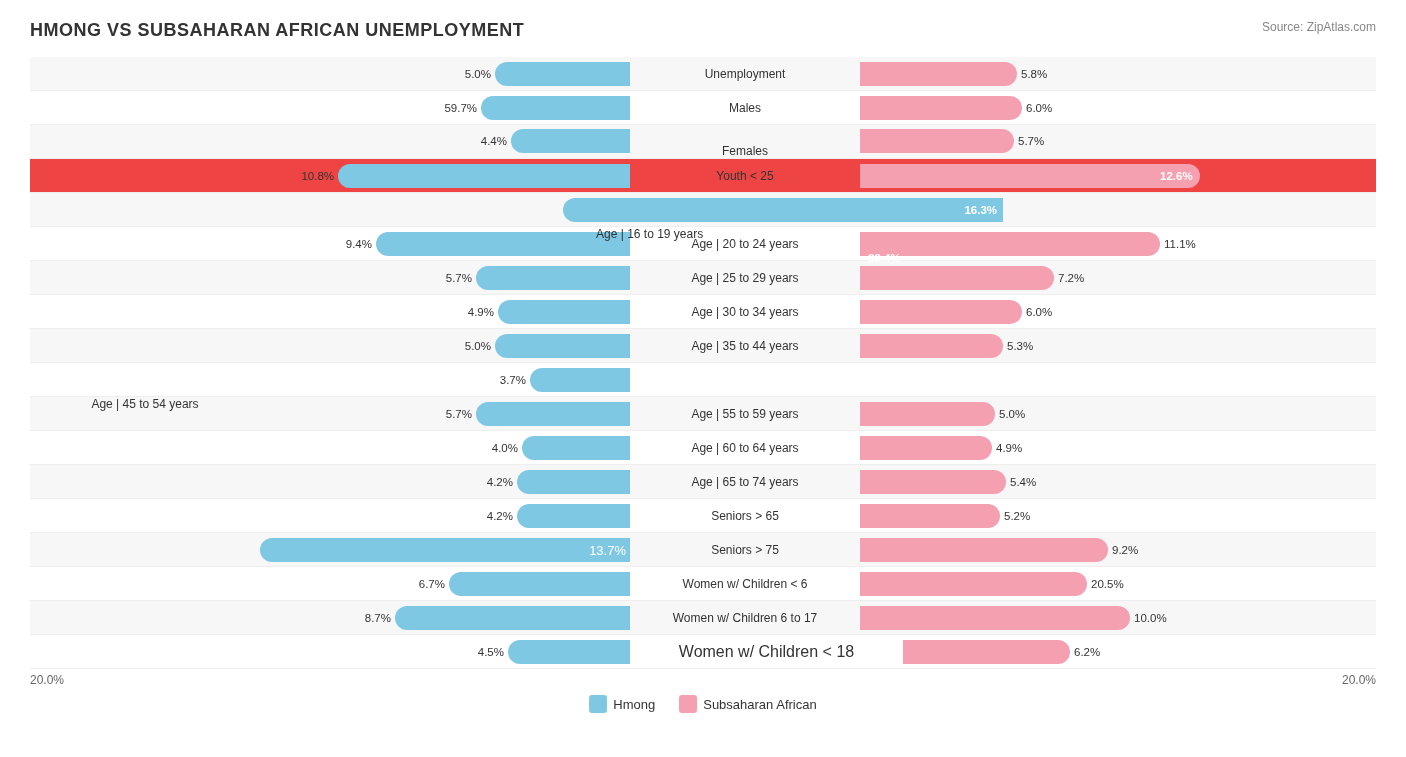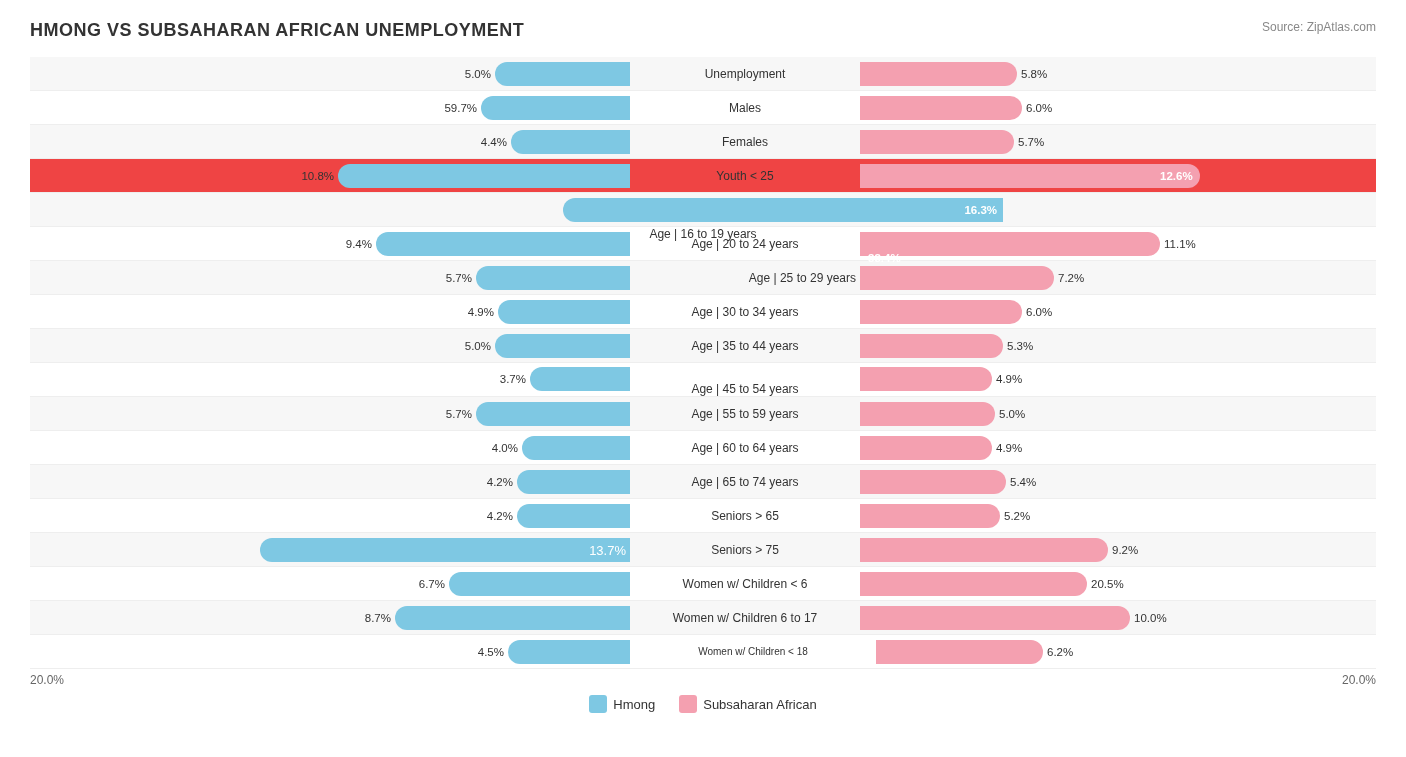--- a/index.html
+++ b/index.html
@@ -102,21 +102,21 @@
         <div style="width: 600px; height: 34px; position: relative; flex-shrink: 0;">
           <div style="position: absolute; right: 0px; top: 50%; transform: translateY(-50%); width: 149px; height: 24px; background: rgb(126, 200, 227); border-radius: 12px 0px 0px 12px;"></div>
           <span style="position: absolute; right: 153px; top: 50%; transform: translateY(-50%); font-size: 11.5px; color: rgb(51, 51, 51); white-space: nowrap;">59.7%</span>
         </div>
         <div style="width: 230px; flex-shrink: 0; text-align: center; font-size: 12px; color: rgb(51, 51, 51); white-space: nowrap; z-index: 5; padding: 0px 4px;">Males</div>
         <div style="width: 600px; height: 34px; position: relative; flex-shrink: 0;">
           <div style="position: absolute; left: 0px; top: 50%; transform: translateY(-50%); width: 162px; height: 24px; background: rgb(244, 160, 176); border-radius: 0px 12px 12px 0px;"></div>
           <span style="position: absolute; left: 166px; top: 50%; transform: translateY(-50%); font-size: 11.5px; color: rgb(51, 51, 51); white-space: nowrap;">6.0%</span>
         </div>
       </div>
-      <div class="full-row" style="background: rgb(247, 247, 247); display: flex; align-items: center; height: 34px; border-bottom: 1px solid rgb(238, 238, 238);">
+      <div class="full-row" style="background: rgb(247, 247, 247); display: flex; align-items: flex-end; height: 34px; border-bottom: 1px solid rgb(238, 238, 238);">
         <div style="width: 600px; height: 34px; position: relative; flex-shrink: 0;">
           <div style="position: absolute; right: 0px; top: 50%; transform: translateY(-50%); width: 119px; height: 24px; background: rgb(126, 200, 227); border-radius: 12px 0px 0px 12px;"></div>
           <span style="position: absolute; right: 123px; top: 50%; transform: translateY(-50%); font-size: 11.5px; color: rgb(51, 51, 51); white-space: nowrap;">4.4%</span>
         </div>
         <div style="width: 230px; flex-shrink: 0; text-align: center; font-size: 12px; color: rgb(51, 51, 51); white-space: nowrap; z-index: 5; padding: 0px 4px;">Females</div>
         <div style="width: 600px; height: 34px; position: relative; flex-shrink: 0;">
           <div style="position: absolute; left: 0px; top: 50%; transform: translateY(-50%); width: 154px; height: 24px; background: rgb(244, 160, 176); border-radius: 0px 12px 12px 0px;"></div>
           <span style="position: absolute; left: 158px; top: 50%; transform: translateY(-50%); font-size: 11.5px; color: rgb(51, 51, 51); white-space: nowrap;">5.7%</span>
         </div>
       </div>
@@ -129,21 +129,21 @@
         <div style="width: 600px; height: 34px; position: relative; flex-shrink: 0;">
           <div style="position: absolute; left: 0px; top: 50%; transform: translateY(-50%); width: 340px; height: 24px; background: rgb(244, 160, 176); border-radius: 0px 12px 12px 0px;"></div>
           <span style="position: absolute; left: 300px; top: 50%; transform: translateY(-50%); font-size: 11.5px; color: rgb(255, 255, 255); font-weight: bold; white-space: nowrap; z-index: 3;">12.6%</span>
         </div>
       </div>
       <div class="full-row" style="background: rgb(247, 247, 247); display: flex; align-items: center; height: 34px; border-bottom: 1px solid rgb(238, 238, 238); flex-direction: column;">
         <div style="width: 600px; height: 34px; position: relative; flex-shrink: 0;">
           <div style="position: absolute; right: 0px; top: 50%; transform: translateY(-50%); width: 440px; height: 24px; background: rgb(126, 200, 227); border-radius: 12px 0px 0px 12px;"></div>
           <span style="position: absolute; right: 6px; top: 50%; transform: translateY(-50%); font-size: 11.5px; color: rgb(255, 255, 255); font-weight: bold; white-space: nowrap; z-index: 3;">16.3%</span>
         </div>
-        <div style="width: 230px; flex-shrink: 0; text-align: center; font-size: 12px; color: rgb(51, 51, 51); white-space: nowrap; z-index: 5; padding: 0px 8px;">Age | 16 to 19 years</div>
+        <div style="width: 230px; flex-shrink: 0; font-size: 12px; color: rgb(51, 51, 51); white-space: nowrap; z-index: 5; padding: 0px 8px;">Age | 16 to 19 years</div>
         <div style="width: 600px; height: 34px; position: relative; flex-shrink: 0;">
           <div style="position: absolute; left: 0px; top: 50%; transform: translateY(-50%); width: 505px; height: 24px; background: rgb(244, 160, 176); border-radius: 0px 12px 12px 0px;"></div>
           <span style="position: absolute; left: 465px; top: 50%; transform: translateY(-50%); font-size: 11.5px; color: rgb(255, 255, 255); font-weight: bold; white-space: nowrap; z-index: 3;">33.4%</span>
         </div>
       </div>
       <div class="full-row" style="background: rgb(255, 255, 255); display: flex; align-items: center; height: 34px; border-bottom: 1px solid rgb(238, 238, 238);">
         <div style="width: 600px; height: 34px; position: relative; flex-shrink: 0;">
           <div style="position: absolute; right: 0px; top: 50%; transform: translateY(-50%); width: 254px; height: 24px; background: rgb(126, 200, 227); border-radius: 12px 0px 0px 12px;"></div>
           <span style="position: absolute; right: 258px; top: 50%; transform: translateY(-50%); font-size: 11.5px; color: rgb(51, 51, 51); white-space: nowrap;">9.4%</span>
         </div>
@@ -151,21 +151,21 @@
         <div style="width: 600px; height: 34px; position: relative; flex-shrink: 0;">
           <div style="position: absolute; left: 0px; top: 50%; transform: translateY(-50%); width: 300px; height: 24px; background: rgb(244, 160, 176); border-radius: 0px 12px 12px 0px;"></div>
           <span style="position: absolute; left: 304px; top: 50%; transform: translateY(-50%); font-size: 11.5px; color: rgb(51, 51, 51); white-space: nowrap;">11.1%</span>
         </div>
       </div>
       <div class="full-row" style="background: rgb(247, 247, 247); display: flex; align-items: center; height: 34px; border-bottom: 1px solid rgb(238, 238, 238);">
         <div style="width: 600px; height: 34px; position: relative; flex-shrink: 0;">
           <div style="position: absolute; right: 0px; top: 50%; transform: translateY(-50%); width: 154px; height: 24px; background: rgb(126, 200, 227); border-radius: 12px 0px 0px 12px;"></div>
           <span style="position: absolute; right: 158px; top: 50%; transform: translateY(-50%); font-size: 11.5px; color: rgb(51, 51, 51); white-space: nowrap;">5.7%</span>
         </div>
-        <div style="width: 230px; flex-shrink: 0; text-align: right; font-size: 12px; color: rgb(51, 51, 51); white-space: nowrap; z-index: 5; padding: 0px 4px;">Age | 25 to 29 years</div>
+        <div style="width: 230px; flex-shrink: 0; text-align: center; font-size: 12px; color: rgb(51, 51, 51); white-space: nowrap; z-index: 5; padding: 0px 4px;">Age | 25 to 29 years</div>
         <div style="width: 600px; height: 34px; position: relative; flex-shrink: 0;">
           <div style="position: absolute; left: 0px; top: 50%; transform: translateY(-50%); width: 194px; height: 24px; background: rgb(244, 160, 176); border-radius: 0px 12px 12px 0px;"></div>
           <span style="position: absolute; left: 198px; top: 50%; transform: translateY(-50%); font-size: 11.5px; color: rgb(51, 51, 51); white-space: nowrap;">7.2%</span>
         </div>
       </div>
       <div class="full-row" style="background: rgb(255, 255, 255); display: flex; align-items: center; height: 34px; border-bottom: 1px solid rgb(238, 238, 238);">
         <div style="width: 600px; height: 34px; position: relative; flex-shrink: 0;">
           <div style="position: absolute; right: 0px; top: 50%; transform: translateY(-50%); width: 132px; height: 24px; background: rgb(126, 200, 227); border-radius: 12px 0px 0px 12px;"></div>
           <span style="position: absolute; right: 136px; top: 50%; transform: translateY(-50%); font-size: 11.5px; color: rgb(51, 51, 51); white-space: nowrap;">4.9%</span>
         </div>
@@ -179,21 +179,21 @@
         <div style="width: 600px; height: 34px; position: relative; flex-shrink: 0;">
           <div style="position: absolute; right: 0px; top: 50%; transform: translateY(-50%); width: 135px; height: 24px; background: rgb(126, 200, 227); border-radius: 12px 0px 0px 12px;"></div>
           <span style="position: absolute; right: 139px; top: 50%; transform: translateY(-50%); font-size: 11.5px; color: rgb(51, 51, 51); white-space: nowrap;">5.0%</span>
         </div>
         <div style="width: 230px; flex-shrink: 0; text-align: center; font-size: 12px; color: rgb(51, 51, 51); white-space: nowrap; z-index: 5; padding: 0px 4px;">Age | 35 to 44 years</div>
         <div style="width: 600px; height: 34px; position: relative; flex-shrink: 0;">
           <div style="position: absolute; left: 0px; top: 50%; transform: translateY(-50%); width: 143px; height: 24px; background: rgb(244, 160, 176); border-radius: 0px 12px 12px 0px;"></div>
           <span style="position: absolute; left: 147px; top: 50%; transform: translateY(-50%); font-size: 11.5px; color: rgb(51, 51, 51); white-space: nowrap;">5.3%</span>
         </div>
       </div>
-      <div class="full-row" style="background: rgb(255, 255, 255); display: flex; align-items: flex-end; height: 34px; border-bottom: 1px solid rgb(238, 238, 238);">
+      <div class="full-row" style="background: rgb(255, 255, 255); display: flex; align-items: flex-start; height: 34px; border-bottom: 1px solid rgb(238, 238, 238); flex-direction: column;">
         <div style="width: 600px; height: 34px; position: relative; flex-shrink: 0;">
           <div style="position: absolute; right: 0px; top: 50%; transform: translateY(-50%); width: 100px; height: 24px; background: rgb(126, 200, 227); border-radius: 12px 0px 0px 12px;"></div>
           <span style="position: absolute; right: 104px; top: 50%; transform: translateY(-50%); font-size: 11.5px; color: rgb(51, 51, 51); white-space: nowrap;">3.7%</span>
         </div>
         <div style="width: 230px; flex-shrink: 0; text-align: center; font-size: 12px; color: rgb(51, 51, 51); white-space: nowrap; z-index: 5; padding: 0px 4px;">Age | 45 to 54 years</div>
         <div style="width: 600px; height: 34px; position: relative; flex-shrink: 0;">
           <div style="position: absolute; left: 0px; top: 50%; transform: translateY(-50%); width: 132px; height: 24px; background: rgb(244, 160, 176); border-radius: 0px 12px 12px 0px;"></div>
           <span style="position: absolute; left: 136px; top: 50%; transform: translateY(-50%); font-size: 11.5px; color: rgb(51, 51, 51); white-space: nowrap;">4.9%</span>
         </div>
       </div>
@@ -272,21 +272,21 @@
         <div style="width: 600px; height: 34px; position: relative; flex-shrink: 0;">
           <div style="position: absolute; left: 0px; top: 50%; transform: translateY(-50%); width: 270px; height: 24px; background: rgb(244, 160, 176); border-radius: 0px 12px 12px 0px;"></div>
           <span style="position: absolute; left: 274px; top: 50%; transform: translateY(-50%); font-size: 11.5px; color: rgb(51, 51, 51); white-space: nowrap;">10.0%</span>
         </div>
       </div>
       <div class="full-row" style="background: rgb(255, 255, 255); display: flex; align-items: center; height: 34px; border-bottom: 1px solid rgb(238, 238, 238);">
         <div style="width: 600px; height: 34px; position: relative; flex-shrink: 0;">
           <div style="position: absolute; right: 0px; top: 50%; transform: translateY(-50%); width: 122px; height: 24px; background: rgb(126, 200, 227); border-radius: 12px 0px 0px 12px;"></div>
           <span style="position: absolute; right: 126px; top: 50%; transform: translateY(-50%); font-size: 11.5px; color: rgb(51, 51, 51); white-space: nowrap;">4.5%</span>
         </div>
-        <div style="width: 246px; flex-shrink: 0; text-align: center; font-size: 10px; color: rgb(51, 51, 51); white-space: nowrap; z-index: 5; padding: 0px 4px;">Women w/ Children &lt; 18</div>
+        <div style="width: 273px; flex-shrink: 0; text-align: center; font-size: 16px; color: rgb(51, 51, 51); white-space: nowrap; z-index: 5; padding: 0px 4px;">Women w/ Children &lt; 18</div>
         <div style="width: 600px; height: 34px; position: relative; flex-shrink: 0;">
           <div style="position: absolute; left: 0px; top: 50%; transform: translateY(-50%); width: 167px; height: 24px; background: rgb(244, 160, 176); border-radius: 0px 12px 12px 0px;"></div>
           <span style="position: absolute; left: 171px; top: 50%; transform: translateY(-50%); font-size: 11.5px; color: rgb(51, 51, 51); white-space: nowrap;">6.2%</span>
         </div>
       </div>
     </div>
 
   <div class="axis-labels">
     <span>20.0%</span>
     <span>20.0%</span>

